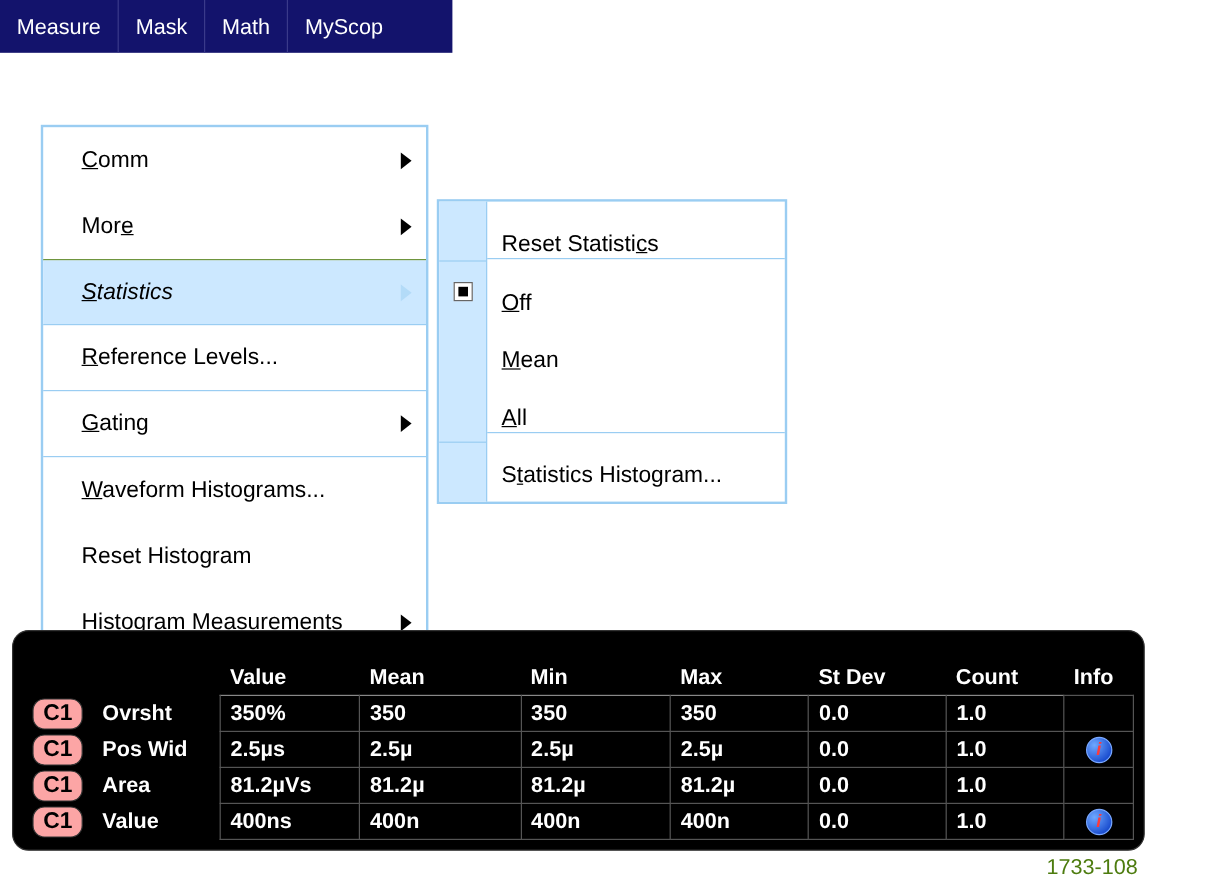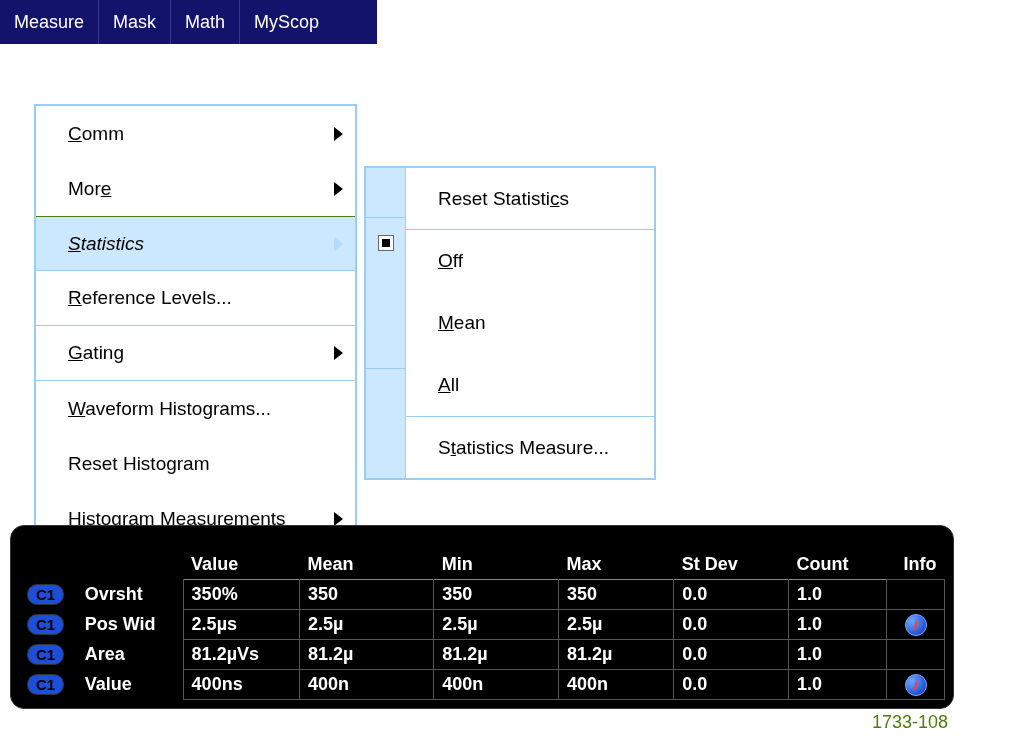--- a/index.html
+++ b/index.html
@@ -105,24 +105,24 @@
       width: 16px; height: 16px;
       background: #fff;
       border: 1px solid #666;
       display:flex; align-items:center; justify-content:center;
     }
     .submenu .radio-on::after{
       content:""; width:8px; height:8px; background:#000;
     }
     .submenu .items-col { flex: 1; }
     .submenu .sub-row {
-      height: 62px;
-      display: flex;
-      align-items: center;
-      padding-left: 32px;
+      height: 48px;
+      display: flex;
+      align-items: flex-end;
+      padding-left: 12px;
       font-size: 19px;
       color: #000;
     }
     .submenu .sub-row.bb { border-bottom: 1px solid #9acdf2; }
     .submenu .sub-row.bt { border-top: 1px solid #9acdf2; }
     
     
     .stats-panel {
       position: absolute;
       left: 10px;
@@ -138,39 +138,39 @@
       width: 100%;
       border-collapse: collapse;
     }
     .stats-table th {
       color: #fff;
       font-size: 18px;
       font-weight: bold;
       text-align: left;
       padding: 4px 8px;
     }
-    .stats-table th.info-h { text-align: right; }
+    .stats-table th.info-h { text-align: left; }
     .stats-table td {
       color: #fff;
       font-size: 18px;
       font-weight: bold;
       text-align: left;
       padding: 2px 8px;
       border: 1px solid #555;
       border-top: 1px solid #888;
       height: 30px;
     }
     .stats-table td.label-cell, .stats-table td.ch-cell { border: none; }
     .stats-table td.info-cell { text-align: center; border: 1px solid #555;}
     
     .ch-pill {
       display: inline-block;
-      background: #1d4ed8;
+      background: #fca5a5;
       color: #000;
-      font-size: 15px;
+      font-size: 19px;
       font-weight: bold;
       border-radius: 10px;
       padding: 1px 8px;
       border: 1px solid #333;
       min-width: 34px;
       text-align: center;
     }
     .info-icon {
       display: inline-flex;
       width: 22px; height: 22px;
@@ -271,21 +271,21 @@
       <div class="sub-row">
           <span><span class="under">O</span><span>ff</span></span>
         </div>
       <div class="sub-row">
           <span><span class="under">M</span><span>ean</span></span>
         </div>
       <div class="sub-row">
           <span><span class="under">A</span><span>ll</span></span>
         </div>
       <div class="sub-row bt">
-          <span><span>S</span><span class="under">t</span><span>atistics Measure...</span></span>
+          <span><span>S</span><span class="under">t</span><span>atistics Histogram...</span></span>
         </div>
     </div>
   </div>
 
 </div>
 
 <div class="stats-panel">
   <table class="stats-table">
     <colgroup>
       <col style="width:58px">

